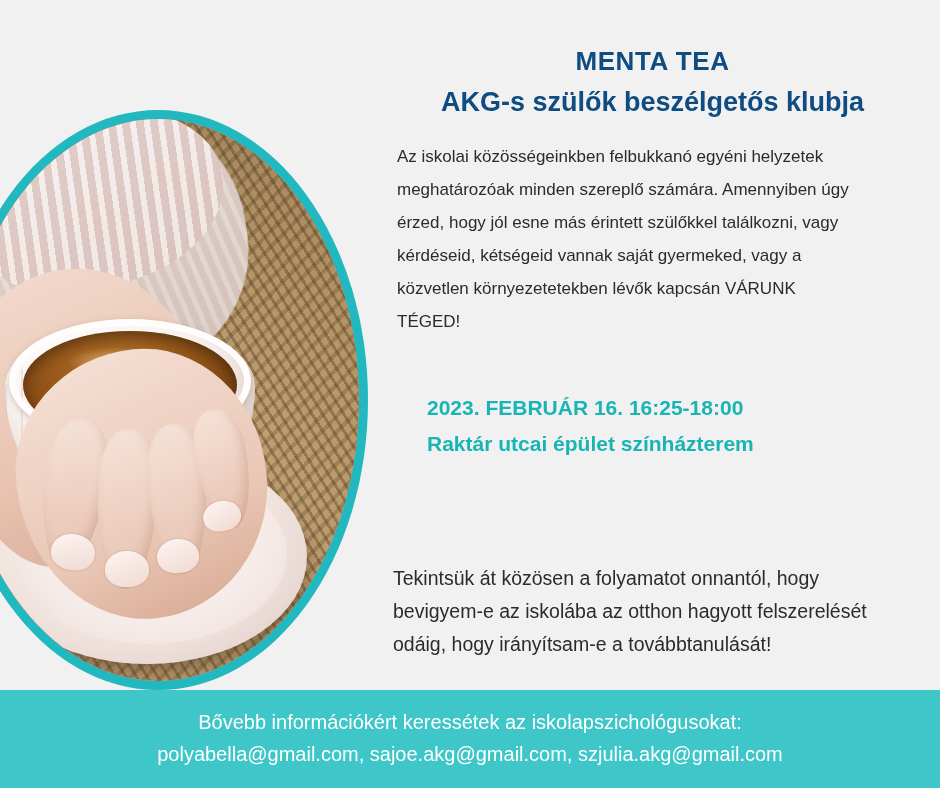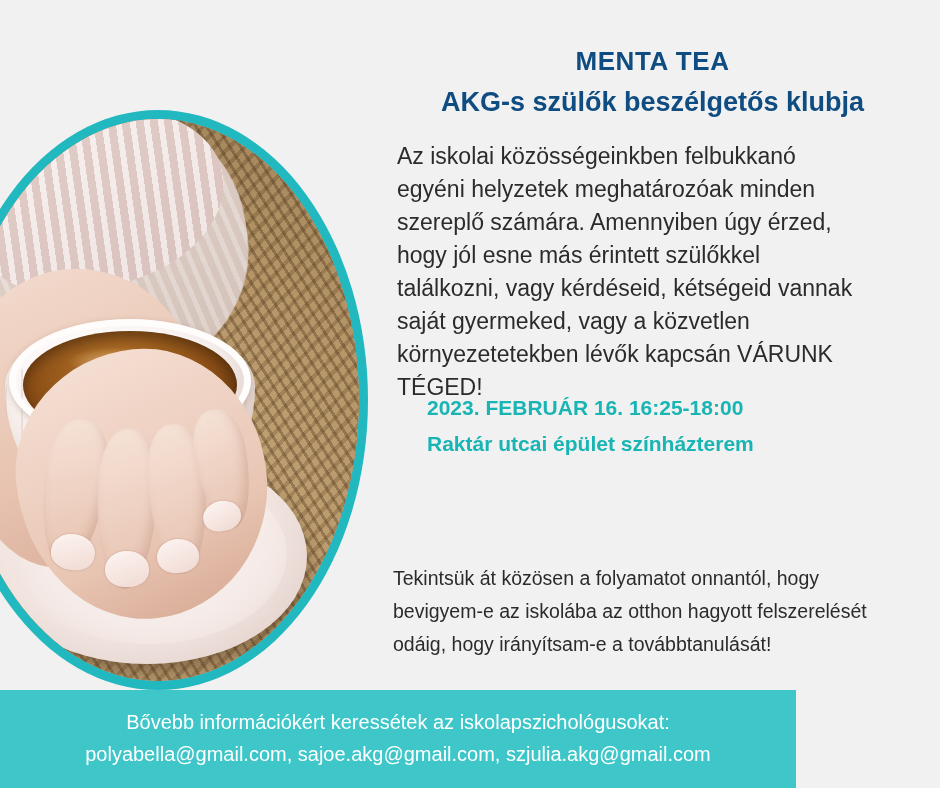--- a/index.html
+++ b/index.html
@@ -214,21 +214,21 @@
     font-size: 27px;
     font-weight: bold;
     margin: 0;
   }
   .para {
     position: absolute;
     left: 12px;
     top: 140px;
     width: 460px;
     color: #2b2b2b;
-    font-size: 23px;
+    font-size: 17px;
     line-height: 33px;
   }
   .when {
     position: absolute;
     left: 42px;
     top: 390px;
     width: 500px;
     color: #19b5b5;
     font-weight: bold;
     font-size: 21px;
@@ -251,21 +251,21 @@
     color: #2b2b2b;
     font-size: 19.5px;
     line-height: 33px;
   }
 
   
   .footer {
     position: absolute;
     left: 0;
     bottom: 0;
-    width: 796px;
+    width: 940px;
     height: 98px;
     background: #3ec6c8;
     text-align: center;
     color: #ffffff;
     box-sizing: border-box;
     padding-top: 16px;
   }
   .footer-line {
     font-size: 20px;
     line-height: 32px;

